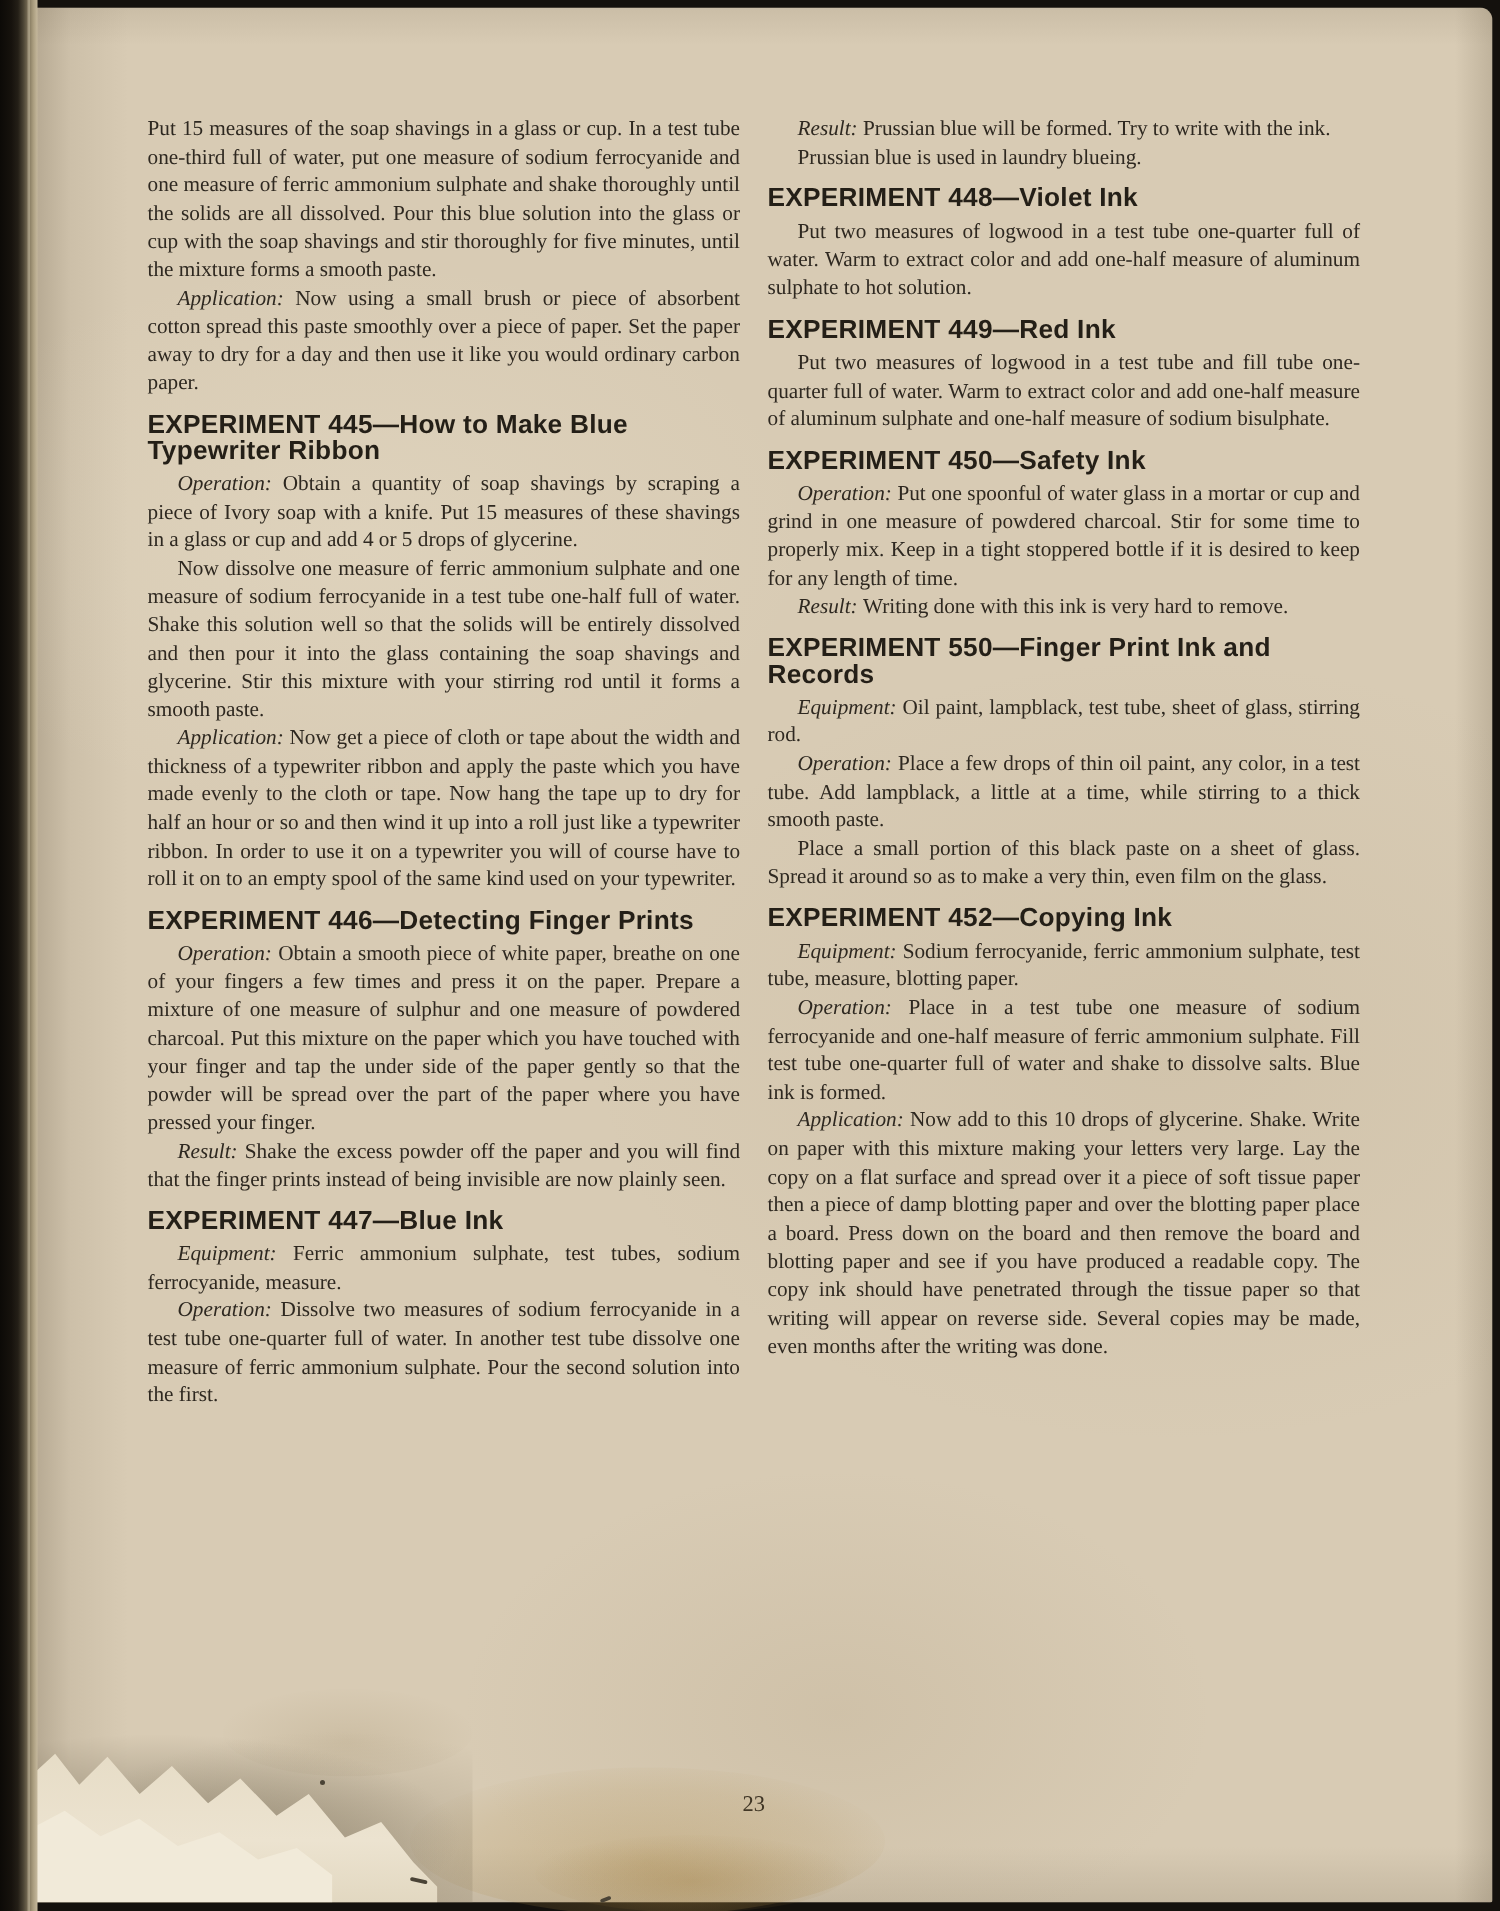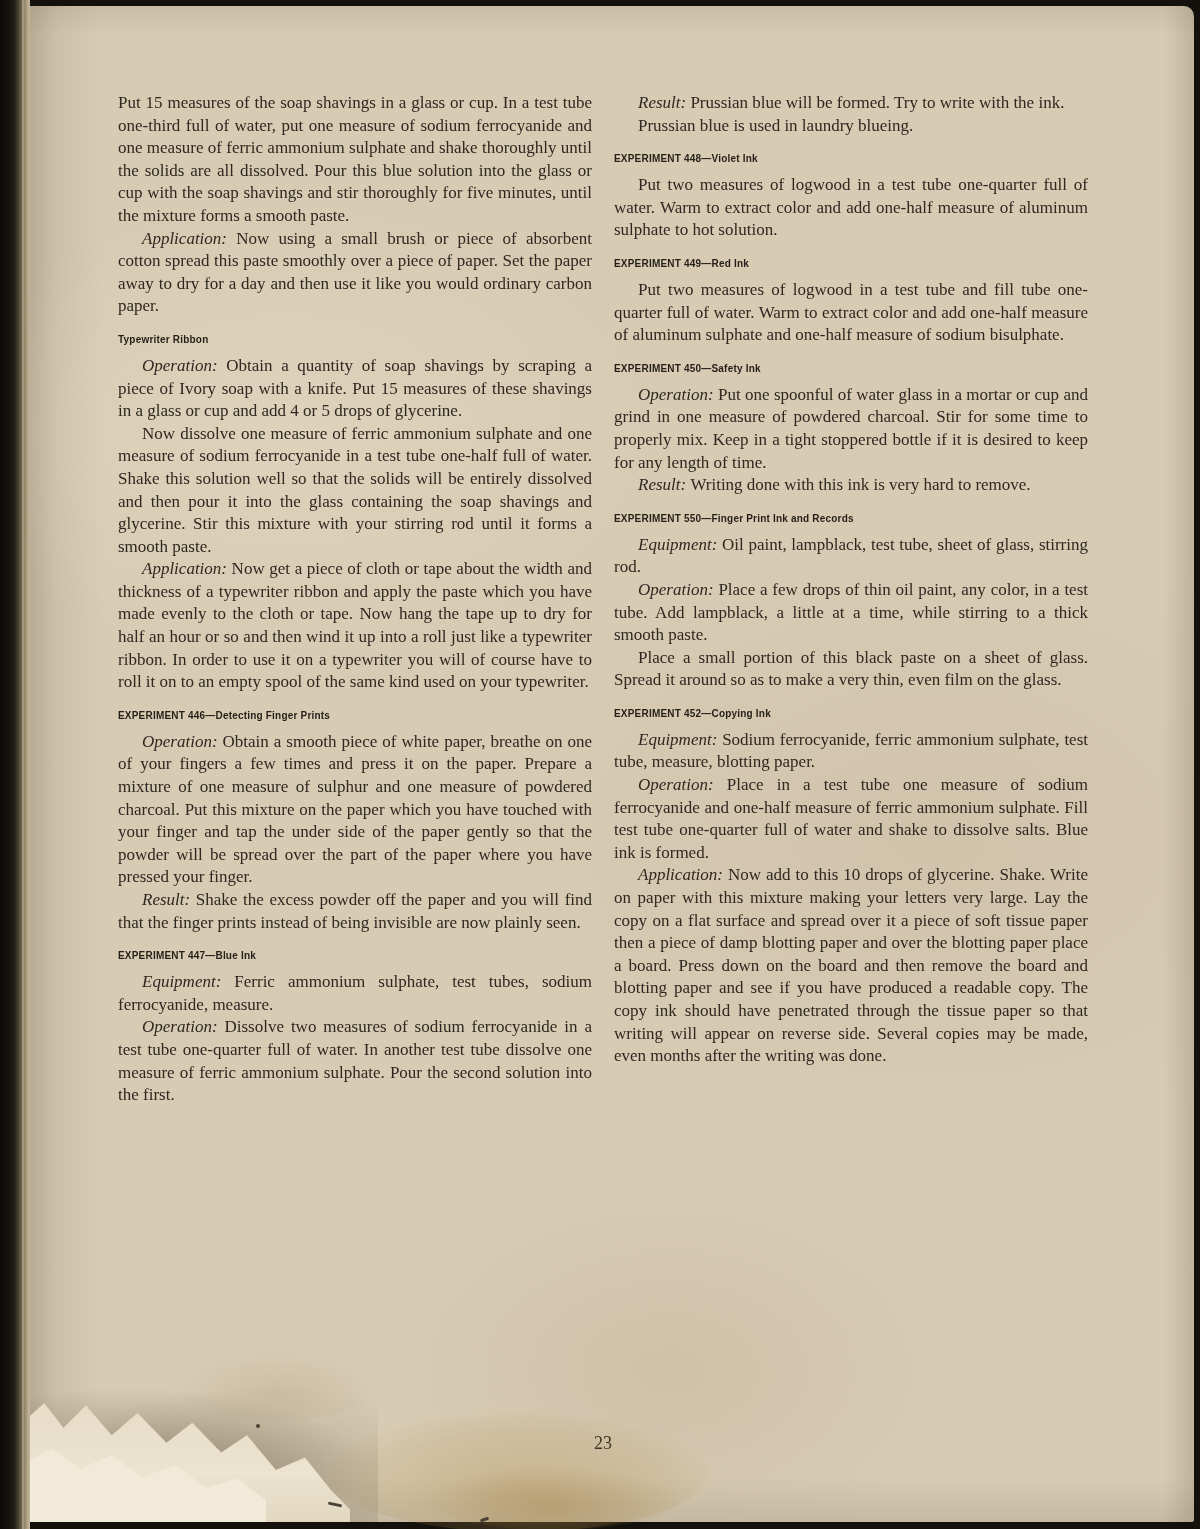--- a/index.html
+++ b/index.html
@@ -49,21 +49,21 @@
     color: var(--ink, #2e2820);
     text-align:justify;
     text-indent:24px;
   }
   .body-para.no-indent { text-indent:0; }
   .body-para i { font-style:italic; }
 
   .exp-heading {
     font-family:"Liberation Sans", sans-serif;
     font-weight:bold;
-    font-size:10px; line-height:21px;
+    font-size:21px; line-height:21px;
     letter-spacing:.2px;
     color: var(--heading_ink, #241f17);
     margin:11px 0 5px 0;
   }
   .exp-heading .heading-line2 { }
 
   .page-number {
     position:absolute; left:90px; top:1427px; width:970px;
     text-align:center;
     font-size:18px; color: var(--ink, #2e2820);
@@ -115,20 +115,21 @@
 
 <div class="scan">
   <div class="binding"></div>
 
   <div class="paper">
     <div class="content">
       <div class="col" id="col-left">
           <p class="body-para no-indent">Put 15 measures of the soap shavings in a glass or cup. In a test tube one-third full of water, put one measure of sodium ferrocyanide and one measure of ferric ammonium sulphate and shake thoroughly until the solids are all dissolved. Pour this blue solution into the glass or cup with the soap shavings and stir thoroughly for five minutes, until the mixture forms a smooth paste.</p>
           <p class="body-para"><i>Application: </i>Now using a small brush or piece of absorbent cotton spread this paste smoothly over a piece of paper. Set the paper away to dry for a day and then use it like you would ordinary carbon paper.</p>
           <h2 class="exp-heading">
+            <div>EXPERIMENT 445—How to Make Blue</div>
             <div class="heading-line2">Typewriter Ribbon</div>
           </h2>
           <p class="body-para"><i>Operation: </i>Obtain a quantity of soap shavings by scraping a piece of Ivory soap with a knife. Put 15 measures of these shavings in a glass or cup and add 4 or 5 drops of glycerine.</p>
           <p class="body-para">Now dissolve one measure of ferric ammonium sulphate and one measure of sodium ferrocyanide in a test tube one-half full of water. Shake this solution well so that the solids will be entirely dissolved and then pour it into the glass containing the soap shavings and glycerine. Stir this mixture with your stirring rod until it forms a smooth paste.</p>
           <p class="body-para"><i>Application: </i>Now get a piece of cloth or tape about the width and thickness of a typewriter ribbon and apply the paste which you have made evenly to the cloth or tape. Now hang the tape up to dry for half an hour or so and then wind it up into a roll just like a typewriter ribbon. In order to use it on a typewriter you will of course have to roll it on to an empty spool of the same kind used on your typewriter.</p>
           <h2 class="exp-heading">
             <div>EXPERIMENT 446—Detecting Finger Prints</div>
           </h2>
           <p class="body-para"><i>Operation: </i>Obtain a smooth piece of white paper, breathe on one of your fingers a few times and press it on the paper. Prepare a mixture of one measure of sulphur and one measure of powdered charcoal. Put this mixture on the paper which you have touched with your finger and tap the under side of the paper gently so that the powder will be spread over the part of the paper where you have pressed your finger.</p>
           <p class="body-para"><i>Result: </i>Shake the excess powder off the paper and you will find that the finger prints instead of being invisible are now plainly seen.</p>

